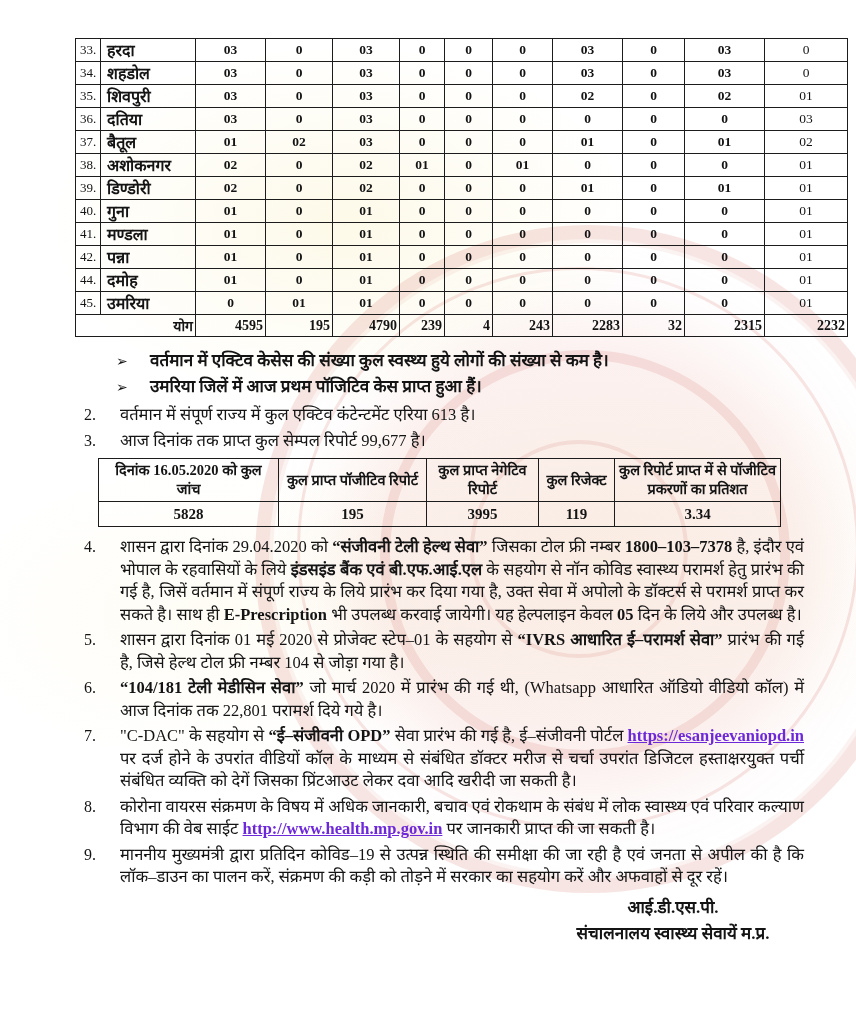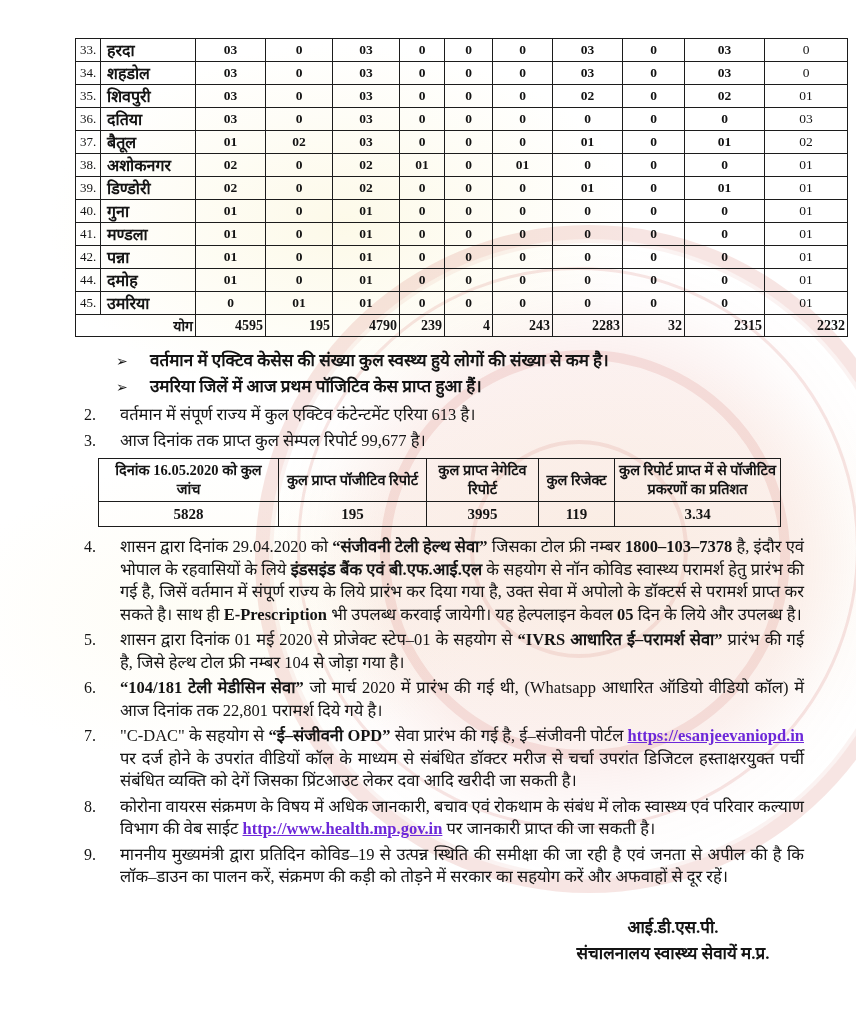--- a/index.html
+++ b/index.html
@@ -75,21 +75,21 @@
     padding:2px 3px;text-align:center;
   }
   table.sample td{
     border:1.7px solid #1c1c1c;
     font-size:15px;font-weight:bold;
     height:22px;text-align:center;
   }
 
   
   .signature{
-    width:270px;margin:26px 48px 0 auto;
+    width:270px;margin:6px 48px 0 auto;
     text-align:center;font-weight:bold;
     font-size:17px;line-height:26px;
   }
 </style>
 </head>
 <body>
 
 <div class="wash"></div>
 <div class="stamp stamp-outer"></div>
 <div class="stamp stamp-mid"></div>

